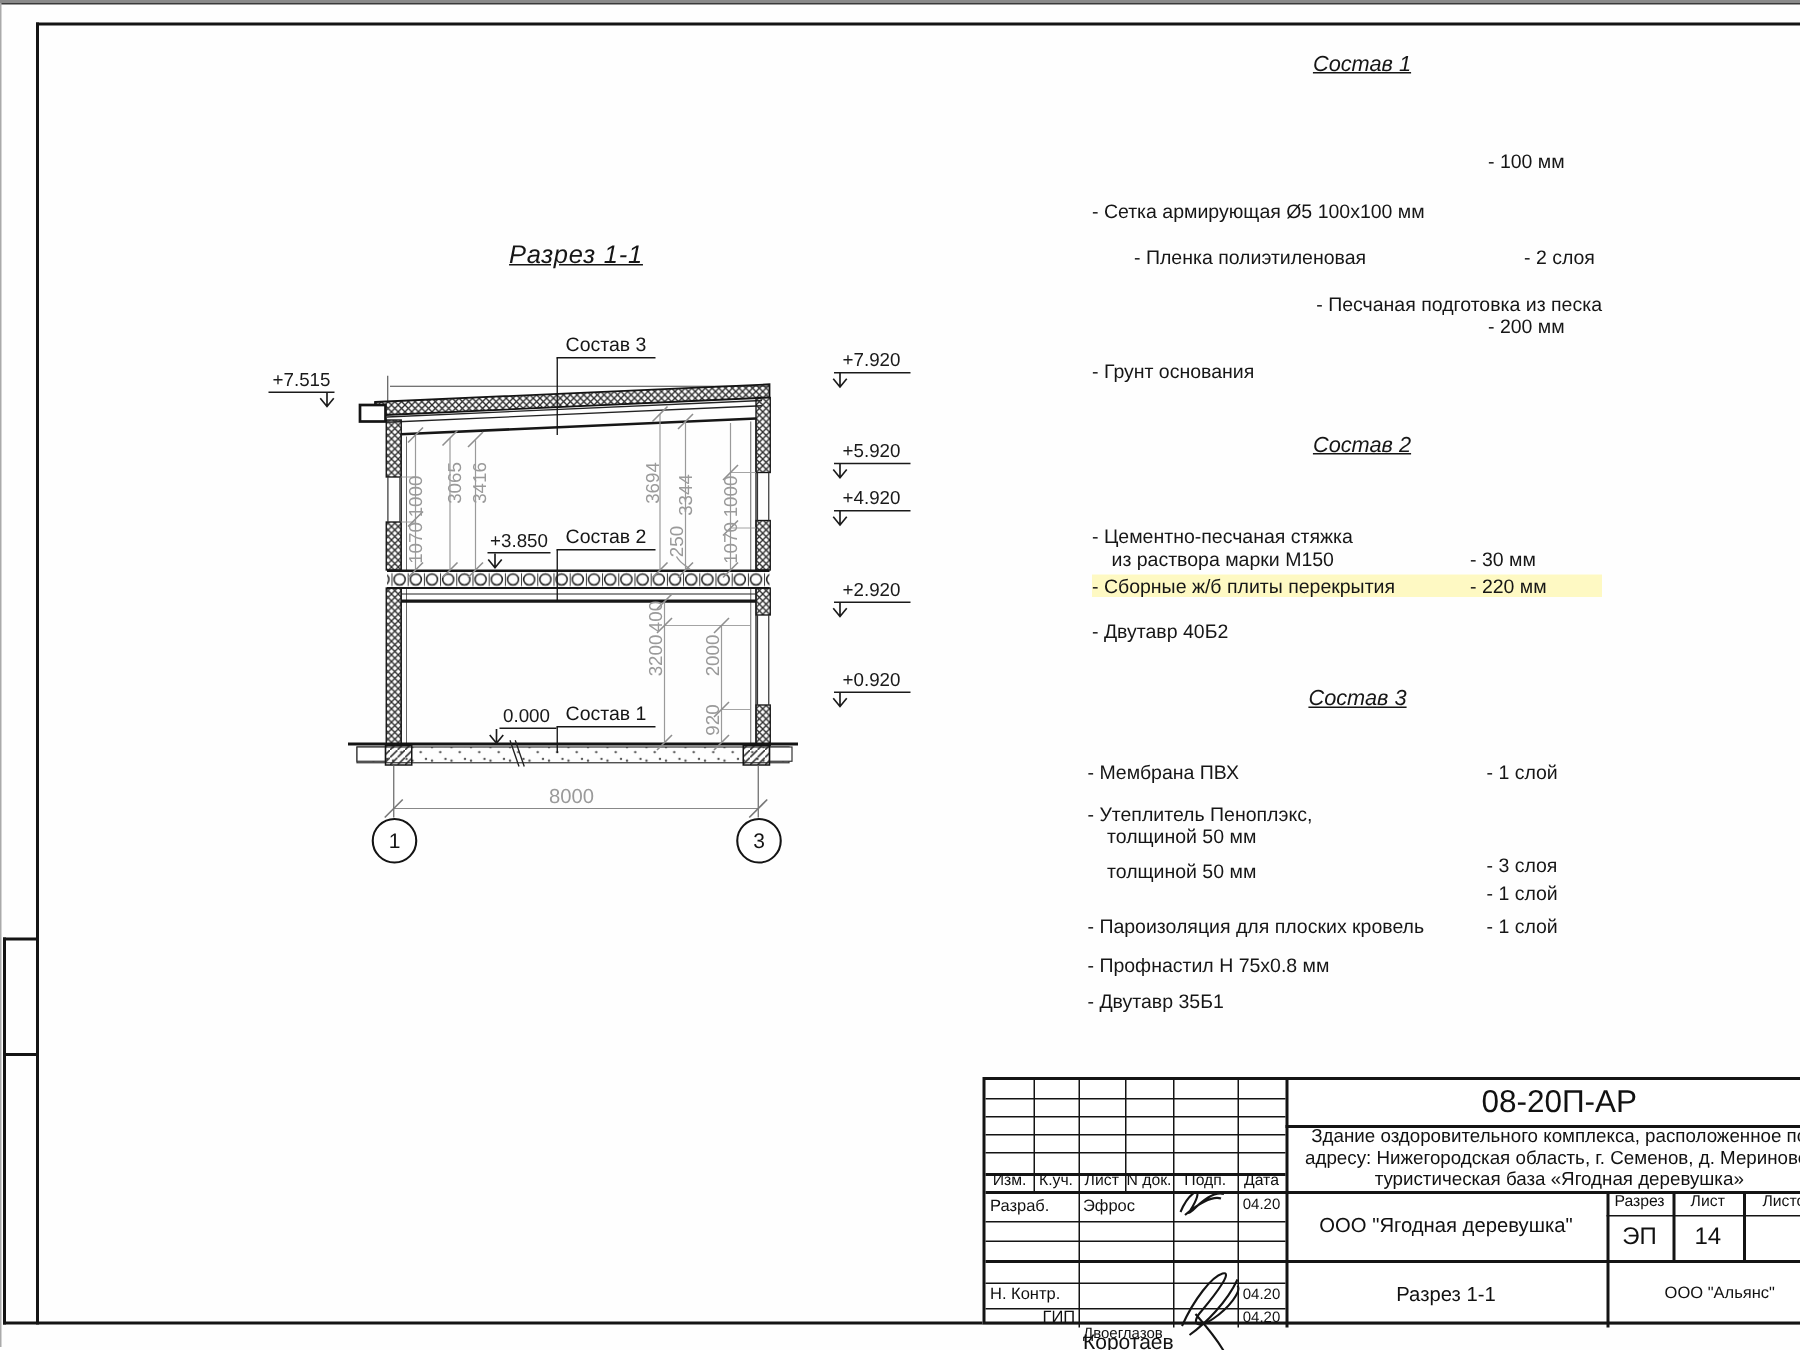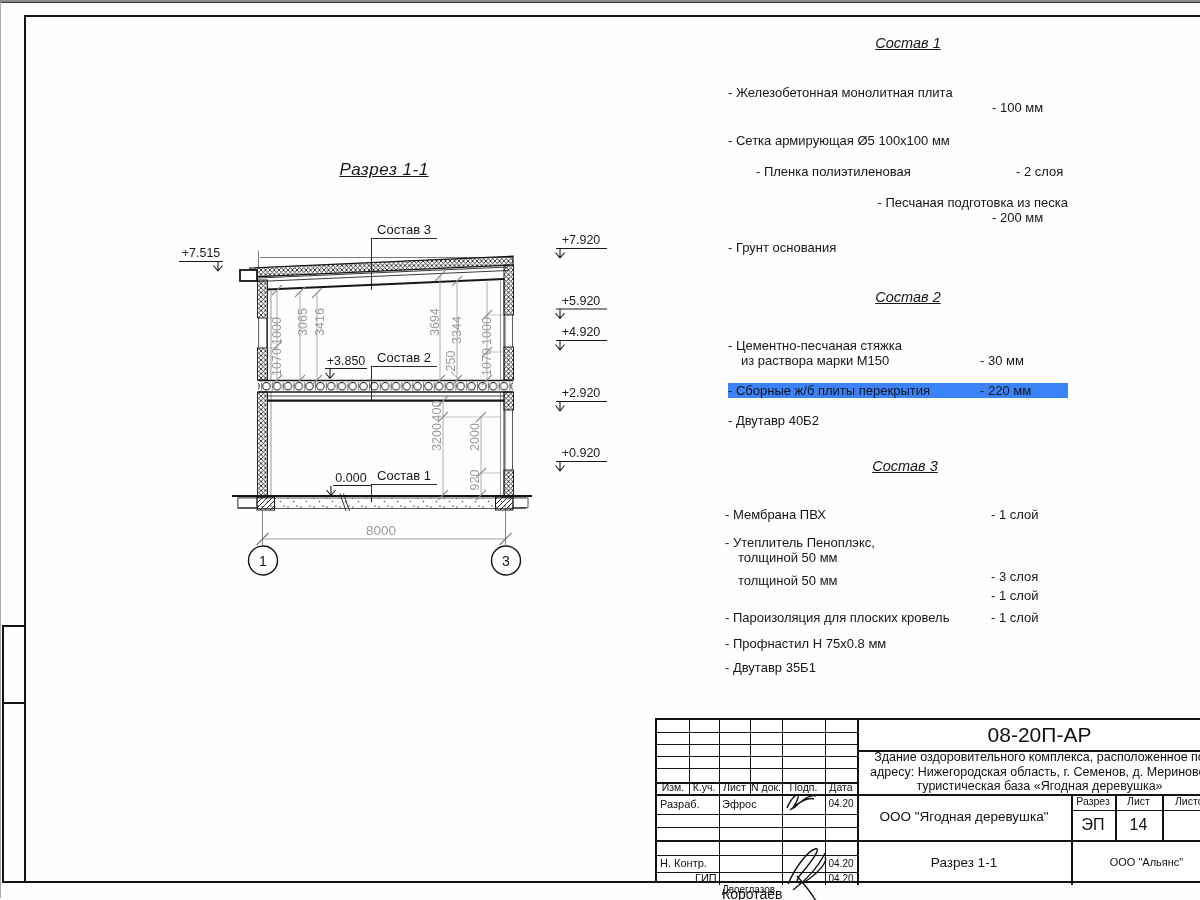--- a/index.html
+++ b/index.html
@@ -37,49 +37,48 @@
   <div class="hl" style="left:2px;top:881px;width:1198px;height:2px;"></div>
   <div class="vl" style="left:2px;top:625px;width:2px;height:258px;"></div>
   <div class="hl" style="left:2px;top:625px;width:22px;height:2px;"></div>
   <div class="hl" style="left:2px;top:702px;width:22px;height:2px;"></div>
 
   <div class="dtitle">Разрез 1-1</div>
 
   <div class="comp" style="left:728px;top:36px;">
     <span class="ctitle">Состав 1</span>
     <div class="ci" style="top:49px;">
-      <div>- Железобетонная  монолитная плита</div>
       <span class="val" style="left:264px;top:15px;">- 100 мм</span>
     </div>
     <div class="ci" style="top:97px;">
       <div>- Сетка армирующая Ø5 100х100 мм</div>
     </div>
     <div class="ci" style="top:128px;margin-left:28px;">
       <div>- Пленка полиэтиленовая</div>
       <span class="val" style="left:260px;top:0;">-  2 слоя</span>
     </div>
     <div class="ci" style="top:159px;text-align:right;">
       <div>- Песчаная подготовка из песка</div>
       <span class="val" style="left:264px;top:15px;">- 200 мм</span>
     </div>
     <div class="ci" style="top:204px;">
       <div>- Грунт основания</div>
     </div>
   </div>
 
   <div class="comp" style="left:728px;top:290px;">
     <span class="ctitle">Состав 2</span>
-    <div class="ci" style="top:48px;">
+    <div class="ci" style="top:60px;">
       <div>- Цементно-песчаная стяжка</div>
       <div class="l2">из раствора марки М150</div>
       <span class="val" style="left:252px;top:15px;">- 30 мм</span>
     </div>
     <div class="ci" style="top:93px;">
       <div></div>
-      <div style="position:absolute;top:0;left:0;right:0;background:#3b82f6;">- Сборные ж/б плиты перекрытия</div>
+      <div style="position:absolute;top:0;left:0;right:0;background:#fef9c3;">- Сборные ж/б плиты перекрытия</div>
       <span class="val" style="left:252px;top:0;">- 220 мм</span>
     </div>
     <div class="ci" style="top:123px;">
       <div>- Двутавр 40Б2</div>
     </div>
   </div>
 
   <div class="comp" style="left:725px;top:459px;">
     <span class="ctitle">Состав 3</span>
     <div class="ci" style="top:48px;">

